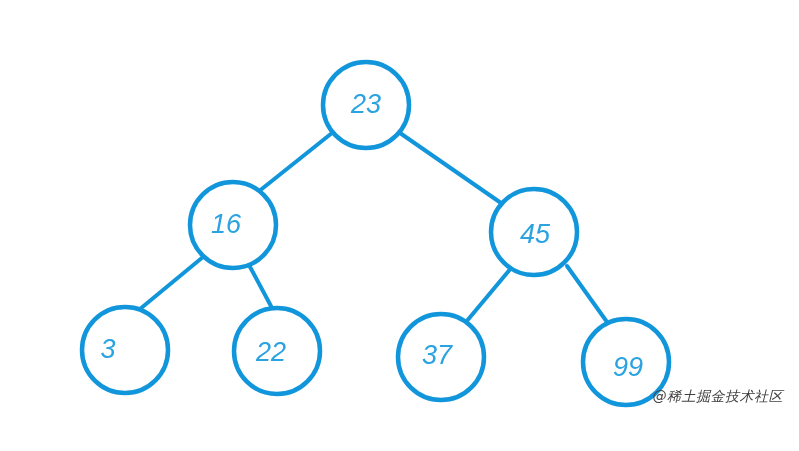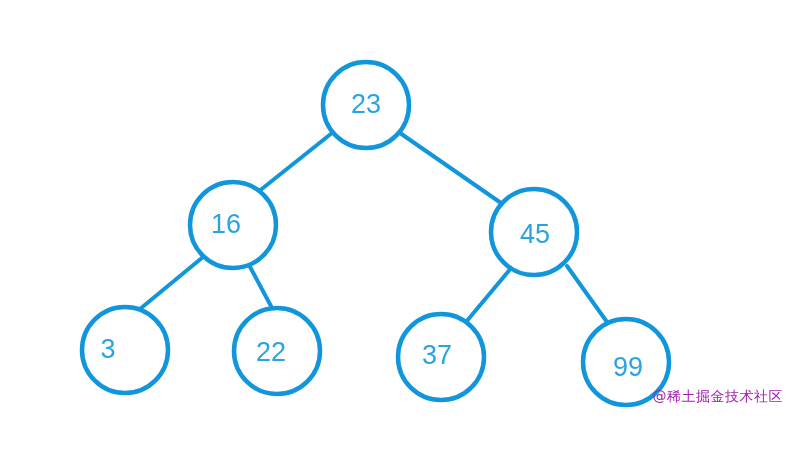--- a/index.html
+++ b/index.html
@@ -9,20 +9,21 @@
   }
   body {
     font-family: "Liberation Sans", sans-serif;
   }
   #canvas {
     position: relative;
     width: 799px;
     height: 420px;
     background: #ffffff;
     overflow: hidden;
+    font-style: italic;
   }
   #tree-svg {
     position: absolute;
     top: 0;
     left: 0;
     width: 799px;
     height: 451px;
   }
   .edge-line {
     stroke: #1296db;
@@ -40,21 +41,21 @@
     font-family: "Liberation Sans", sans-serif;
     font-size: 27px;
     font-weight: 400;
     dominant-baseline: middle;
     text-anchor: middle;
   }
   .watermark {
     position: absolute;
     right: 16px;
     bottom: 14px;
-    color: #a21caf;
+    color: #404040;
     font-size: 14px;
     font-family: "DejaVu Sans", sans-serif;
     letter-spacing: 0.5px;
     white-space: nowrap;
   }
 </style>
 </head>
 <body>
 
 <div id="canvas">

